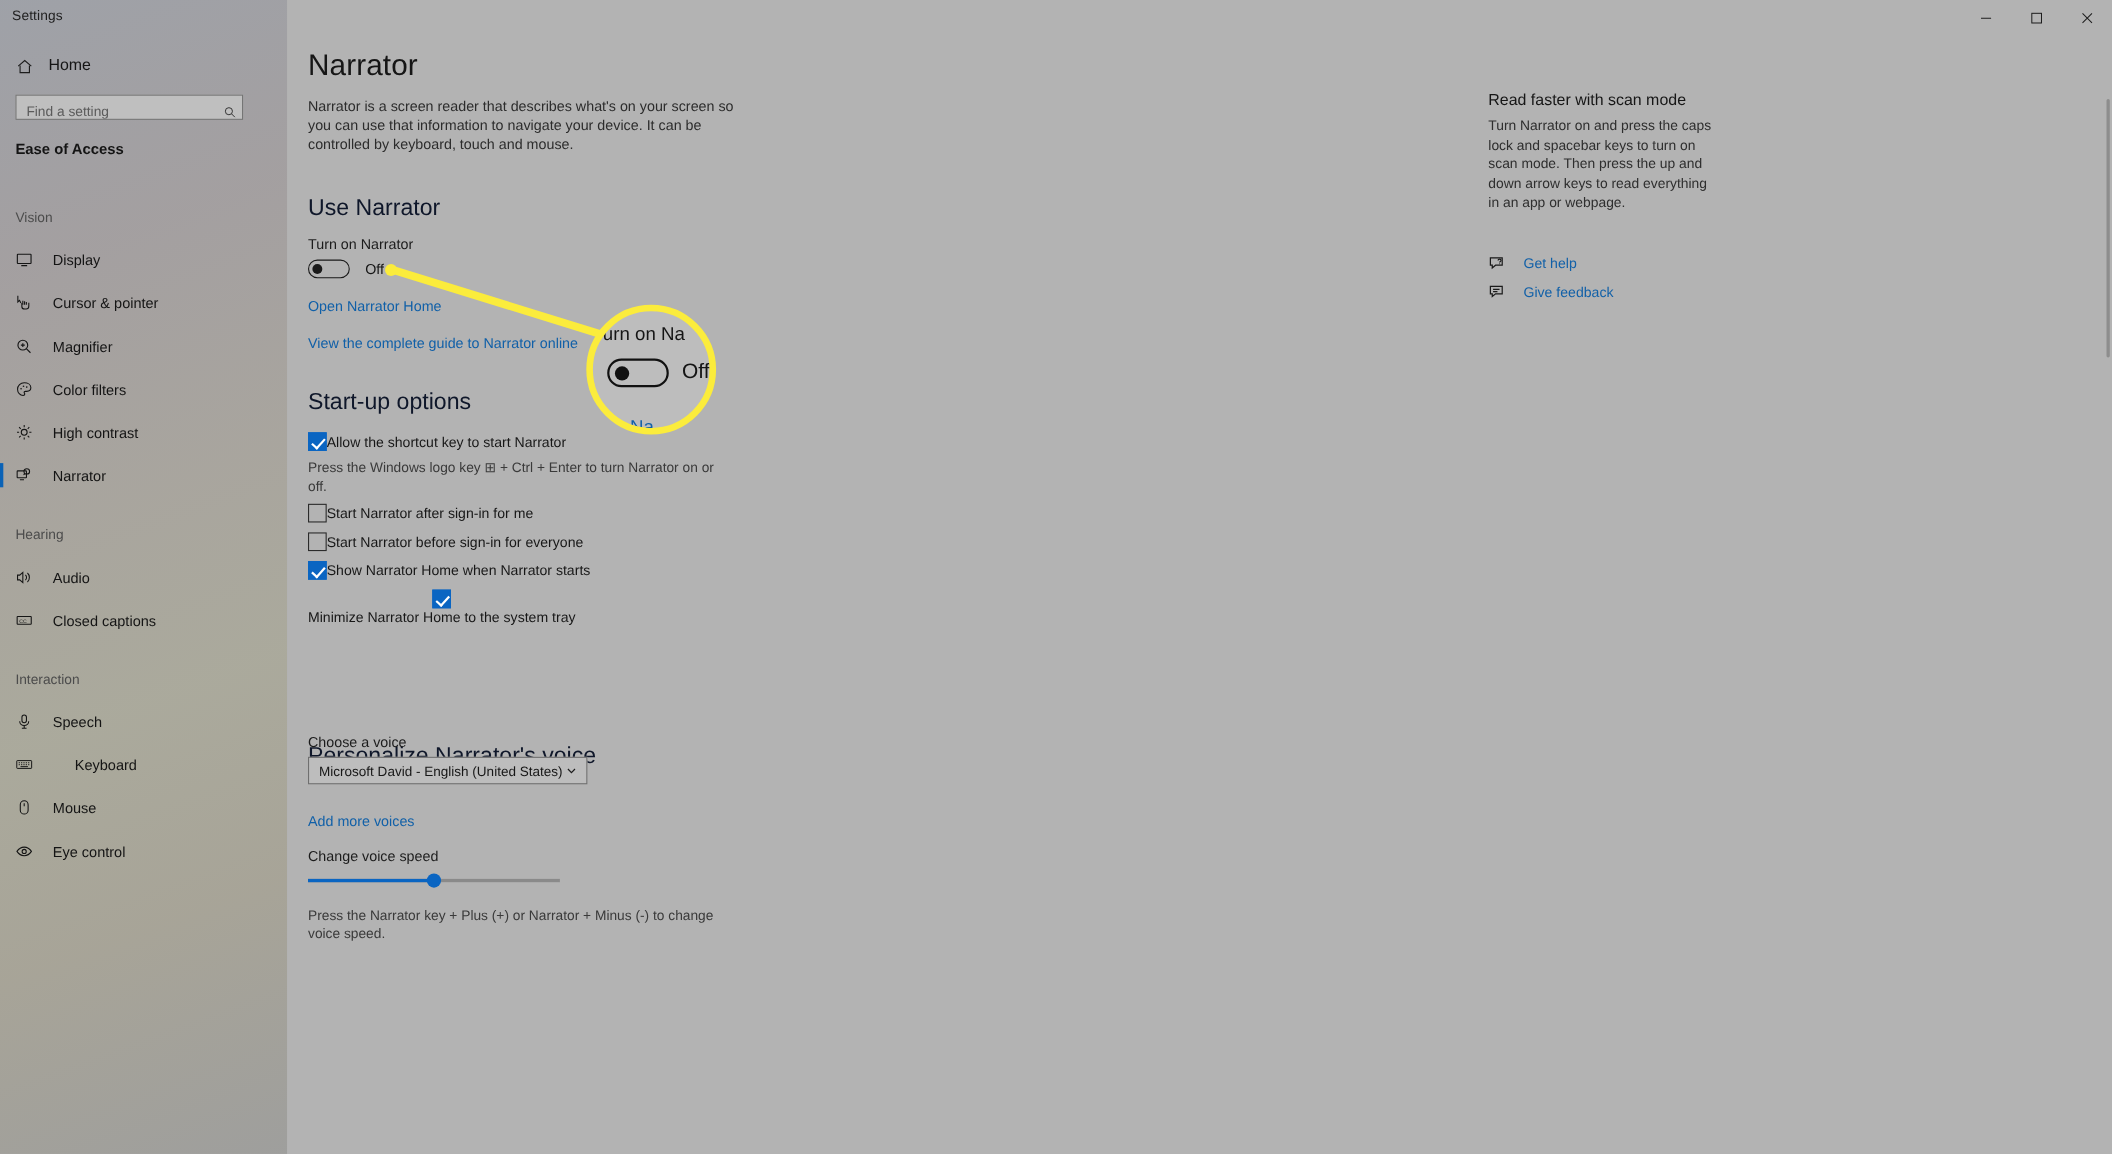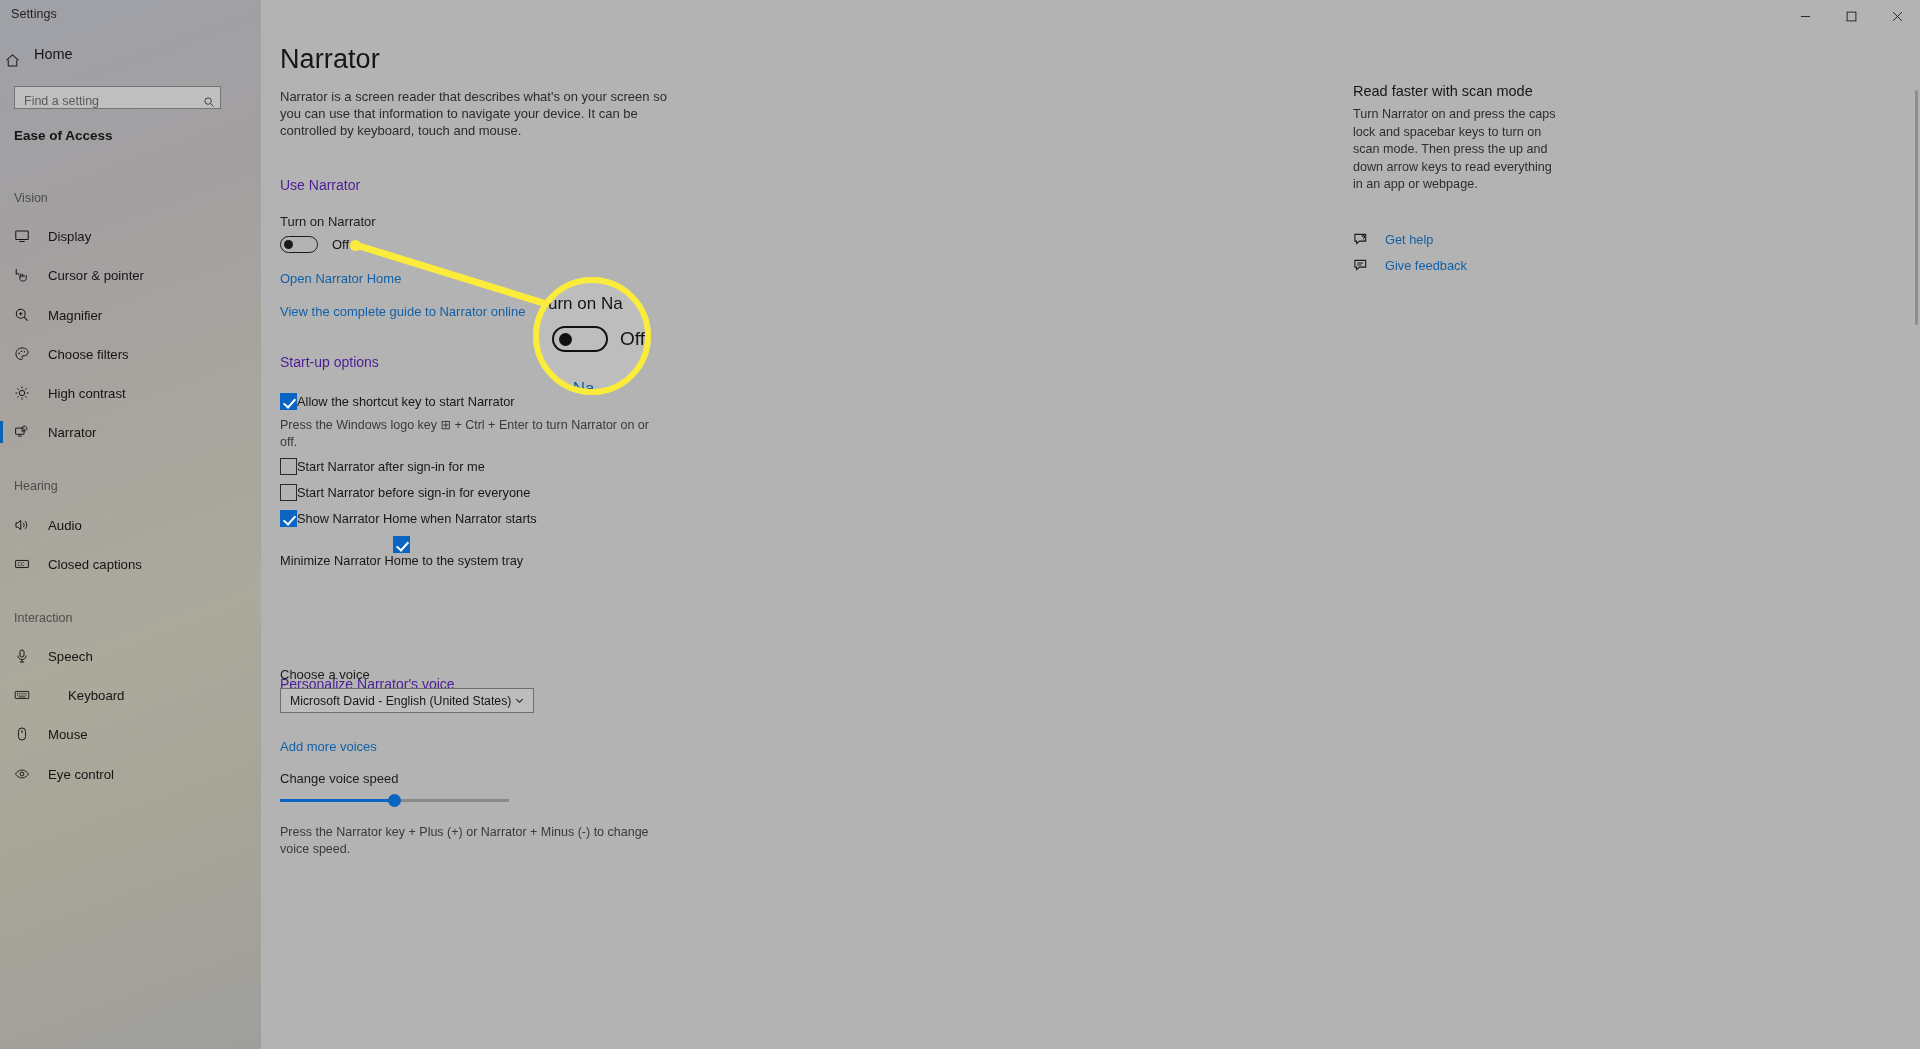--- a/index.html
+++ b/index.html
@@ -36,21 +36,21 @@
         rgba(158,150,150,0.50) 22%,
         rgba(168,160,140,0.42) 44%,
         rgba(172,170,140,0.48) 60%,
         rgba(166,160,136,0.55) 78%,
         rgba(150,150,145,0.55) 100%),
       #a9a9ab;
     overflow: hidden;
   }
   .side-home {
     position: absolute; left: 0; top: 46px; width: 261px; height: 28px;
-    display: flex; padding-left: 4px;
+    display: flex; align-items: center; padding-left: 14px;
   }
   .side-home .ic { width: 26px; display: flex; align-items: center; color: #1d1d1d; }
   .side-home .lb { font-size: 14.5px; color: #151515; margin-left: 4px; }
 
   .search-wrap {
     position: absolute; left: 14px; top: 86px;
     width: 207px; height: 23px;
     background: #bfbfbf; border: 1px solid #757575;
     display: flex; align-items: flex-end;
   }
@@ -92,21 +92,21 @@
   #page-title {
     position: absolute; left: 19px; top: 44px;
     font-size: 27px; color: #161616; letter-spacing: .1px;
   }
   #page-desc {
     position: absolute; left: 19px; top: 88px; width: 410px;
     font-size: 13px; line-height: 17px; color: #2c2c2c;
   }
 
   .sec-head {
-    position: absolute; left: 19px; font-size: 14px; color: #4c1d95;
+    position: absolute; left: 19px; font-size: 21px; color: #0f172a;
   }
   .sub-label {
     position: absolute; left: 19px; font-size: 13px; color: #1c1c1c;
   }
   .blue-link {
     position: absolute; left: 19px; font-size: 13px; color: #1160a8;
     cursor: pointer;
   }
   .body-note {
     position: absolute; left: 19px; font-size: 12.5px; line-height: 16.5px;
@@ -291,21 +291,21 @@
 
     <div class="side-item" style="top:339px;">
       <span class="ic">
         <svg width="16" height="16" viewBox="0 0 18 18" fill="none" stroke="currentColor" stroke-width="1.1">
           <path d="M9 2.2c-3.8 0-6.8 2.9-6.8 6.6 0 3.7 2.6 6.4 5.7 6.4 1.1 0 1.7-.6 1.7-1.4 0-.8-.7-1.1-.7-1.8 0-.6.5-1 1.2-1h1.4c2.3 0 4.3-1.4 4.3-3.9 0-2.9-2.9-4.9-6.8-4.9z"></path>
           <circle cx="5.8" cy="8.3" r="0.85" fill="currentColor" stroke="none"></circle>
           <circle cx="8.3" cy="5.8" r="0.85" fill="currentColor" stroke="none"></circle>
           <circle cx="11.6" cy="6.6" r="0.85" fill="currentColor" stroke="none"></circle>
         </svg>
       </span>
-      <span class="lb">Choose filters</span>
+      <span class="lb">Color filters</span>
     </div>
 
     <div class="side-item" style="top:378px;">
       <span class="ic">
         <svg width="16" height="16" viewBox="0 0 18 18" fill="none" stroke="currentColor" stroke-width="1.1">
           <circle cx="9" cy="9" r="3"></circle>
           <path d="M9 1.6v2.2M9 14.2v2.2M1.6 9h2.2M14.2 9h2.2M3.8 3.8l1.6 1.6M12.6 12.6l1.6 1.6M14.2 3.8l-1.6 1.6M5.4 12.6l-1.6 1.6"></path>
         </svg>
       </span>
       <span class="lb">High contrast</span>

